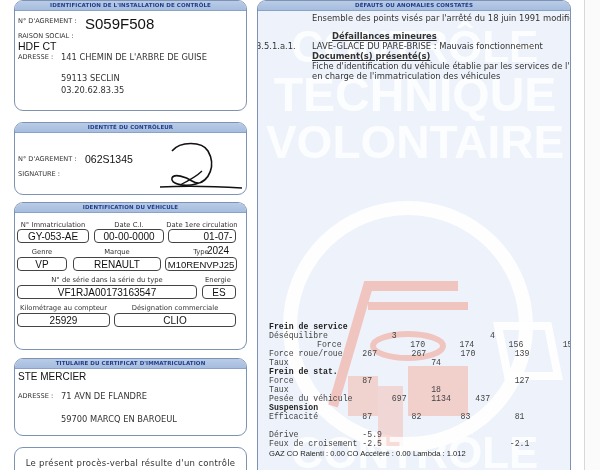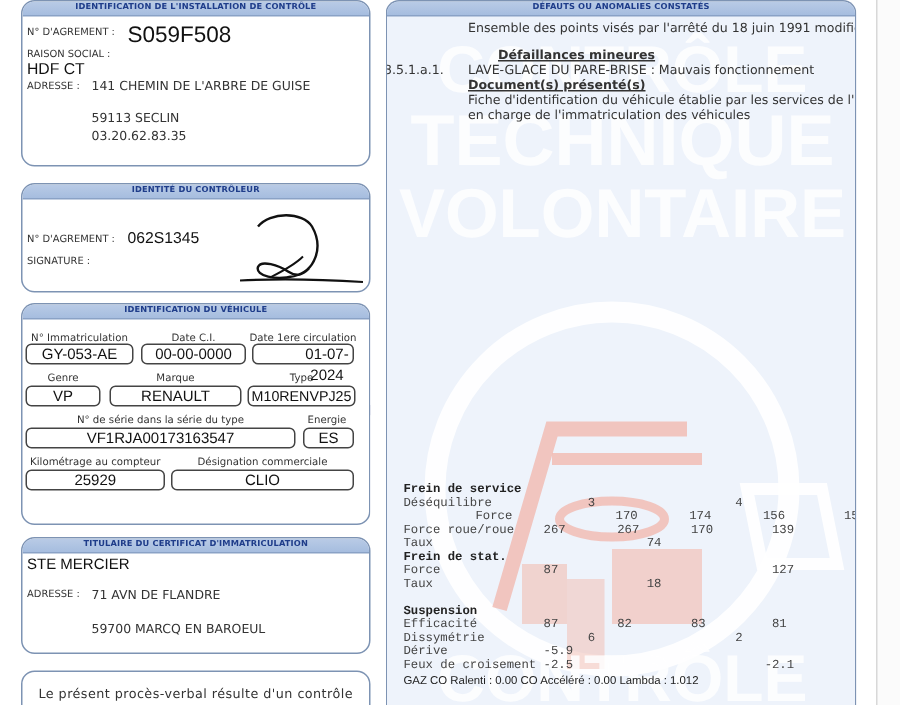--- a/index.html
+++ b/index.html
@@ -115,21 +115,21 @@
   <span class="def-text" style="left:54px;top:70px;">en charge de l'immatriculation des véhicules</span>
 
   <div class="mono" style="left:11px;top:321px;font-weight:bold;color:#222;text-align:center;">Frein de service</div>
   <div class="mono" style="left:11px;top:330px;">Déséquilibre             3                   4</div>
   <div class="mono" style="left:11px;top:339px;padding-left:48px;">Force              170       174       156        151</div>
   <div class="mono" style="left:11px;top:348px;">Force roue/roue    267       267       170        139</div>
   <div class="mono" style="left:11px;top:357px;">Taux                             74</div>
   <div class="mono" style="left:11px;top:366px;font-weight:bold;color:#222;">Frein de stat.</div>
   <div class="mono" style="left:11px;top:375px;">Force              87                             127</div>
   <div class="mono" style="left:11px;top:384px;">Taux                             18</div>
+  <div class="mono" style="left:11px;top:393px;">Pesée du véhicule        697     1134     437</div>
   <div class="mono" style="left:11px;top:402px;font-weight:bold;color:#222;">Suspension</div>
   <div class="mono" style="left:11px;top:411px;">Efficacité         87        82        83         81</div>
-  <div class="mono" style="left:11px;top:420px;">Dissymétrie              6                   2</div>
   <div class="mono" style="left:11px;top:429px;">Dérive             -5.9</div>
   <div class="mono" style="left:11px;top:438px;">Feux de croisement -2.5                          -2.1</div>
   <div class="gaz" style="left:11px;top:448px;">GAZ    CO Ralenti : 0.00 CO Accéléré : 0.00 Lambda : 1.012</div>
 </div>
 
 <div id="right-strip"></div>
 
 </body></html>

